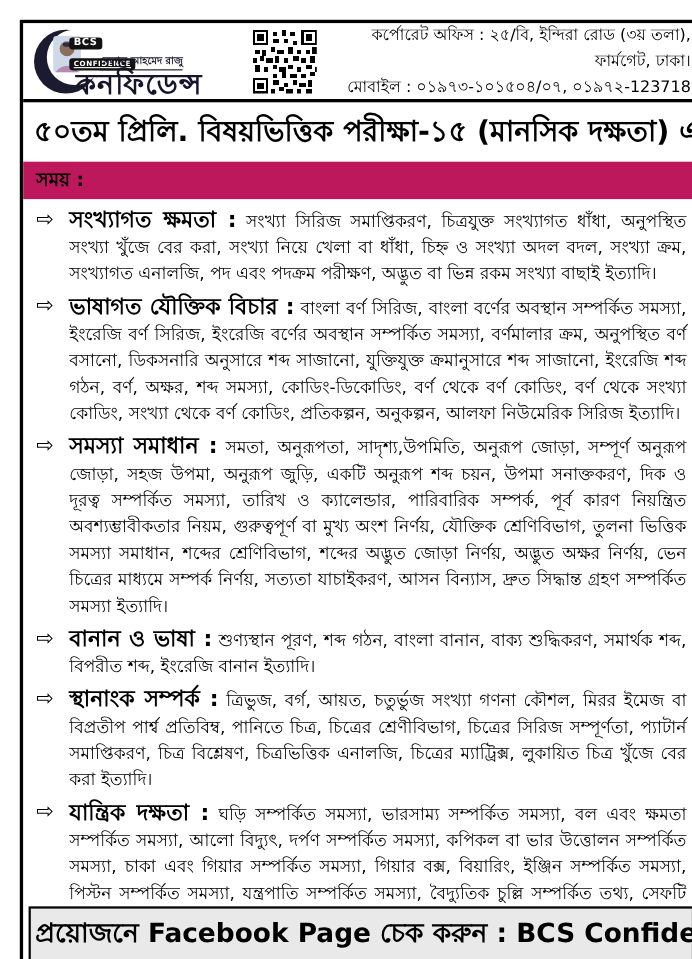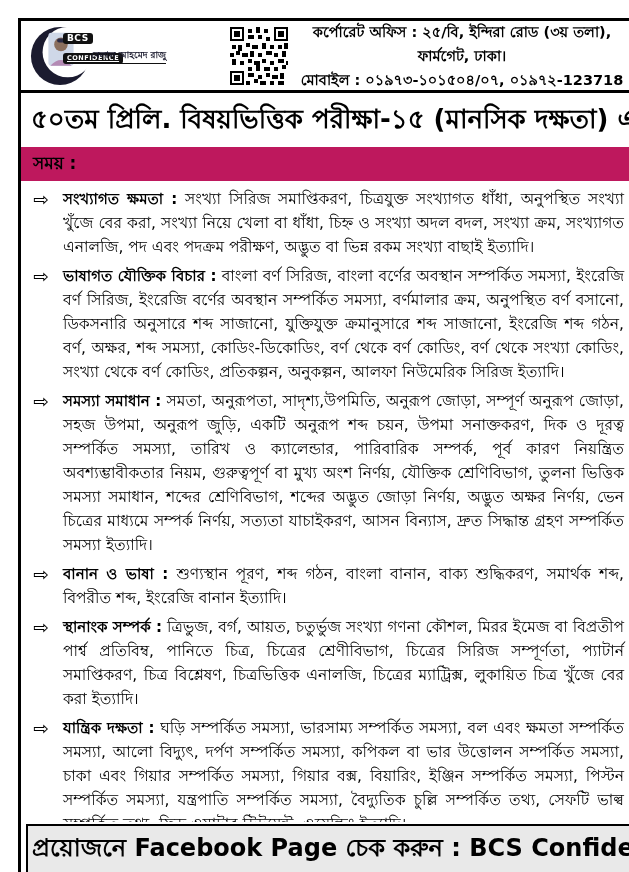--- a/index.html
+++ b/index.html
@@ -18,32 +18,32 @@
   .crescent { position:absolute; left:2px; top:1px; width:62px; height:62px; }
   .photo-badges { position:absolute; left:36px; top:2px; width:70px; }
   .badge { display:inline-block; background:#111; color:#fff; font-weight:bold;
            border-radius:3px; padding:0 4px; line-height:11px; font-size:9px; letter-spacing:.5px; }
   .badge.small { font-size:6.5px; margin-top:1px;text-decoration:underline; }
   .owner-name { position:absolute; left:64px; top:24px; font-size:9px; font-weight:bold;
                 border-bottom:1px solid #111; white-space:nowrap; color:#1a1a2e; }
   .brand-name { position:absolute; left:42px; top:32px; font-size:26px; font-weight:bold;
                 color:#14142b; white-space:nowrap; letter-spacing:1px; }
   .qr { width:58px; height:58px; flex:0 0 auto; }
-  .address { flex:1; text-align:center; font-weight:bold; font-size:14.5px; line-height:24px; }
+  .address { flex:1; text-align:right; font-weight:normal; font-size:14.5px; line-height:24px; }
   
   .title-bar { padding:6px 10px 4px 10px; font-size:26px; font-weight:bold;
                text-align:center; white-space:nowrap; flex:0 0 auto; }
   .info-bar { display:flex; justify-content:space-between; padding:3px 12px;
               font-weight:bold; font-size:17px; flex:0 0 auto; }
   
   .content { flex:1 1 auto; padding:6px 12px 0 10px; overflow:hidden; }
   .section { display:flex; margin-bottom:5px; }
   .arrow { flex:0 0 32px; font-size:19px; line-height:24px; padding-left:2px; }
   .sec-text { flex:1; font-size:15.5px; line-height:24px; text-align:justify; }
-  .sec-head { font-weight:bold; font-size:15px; }
+  .sec-head { font-weight:bold; font-size:20px; }
   
   .footer-bar { flex:0 0 auto; margin:2px 5px 5px 5px; border:2px solid #000;
                 background:#e9e9e9; text-align:center; font-size:24px; font-weight:bold;
                 padding:3px 4px; white-space:nowrap; }
   .graybg { background:#be185d; }
 </style>
 </head>
 <body>
 
 <div class="page">
@@ -56,20 +56,21 @@
         <rect x="20" y="8" width="26" height="34" rx="3" fill="#cfd8e8"></rect>
         <circle cx="33" cy="20" r="7" fill="#8b6f5e"></circle>
         <path d="M22 42 q11 -12 22 0 z" fill="#b48ab4"></path>
         <rect x="29" y="14" width="9" height="4" rx="2" fill="#2b2b45"></rect>
       </svg>
       <div class="photo-badges">
         <span class="badge">BCS</span><br>
         <span class="badge small">CONFIDENCE</span>
       </div>
       <div class="owner-name">বেলাল আহমেদ রাজু</div>
+      <div class="brand-name">কনফিডেন্স</div>
     </div>
 
     <svg class="qr" viewBox="0 0 29 29" shape-rendering="crispEdges">
       <rect width="29" height="29" fill="#fff"></rect>
       <g fill="#000">
         <rect x="0" y="0" width="7" height="7"></rect>
           <rect x="1" y="1" width="5" height="5" fill="#fff"></rect>
           <rect x="2" y="2" width="3" height="3"></rect>
         <rect x="22" y="0" width="7" height="7"></rect>
           <rect x="23" y="1" width="5" height="5" fill="#fff"></rect>

